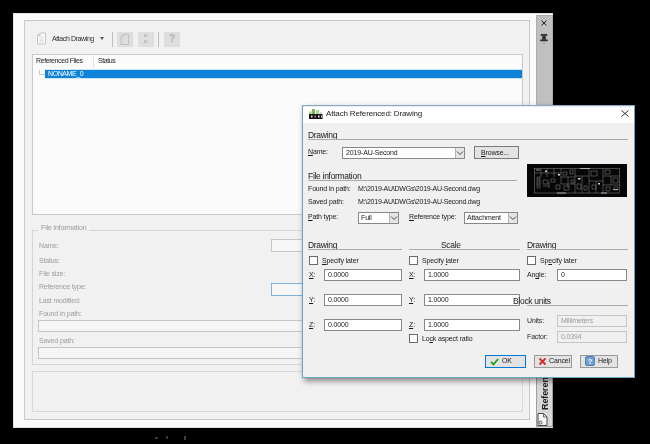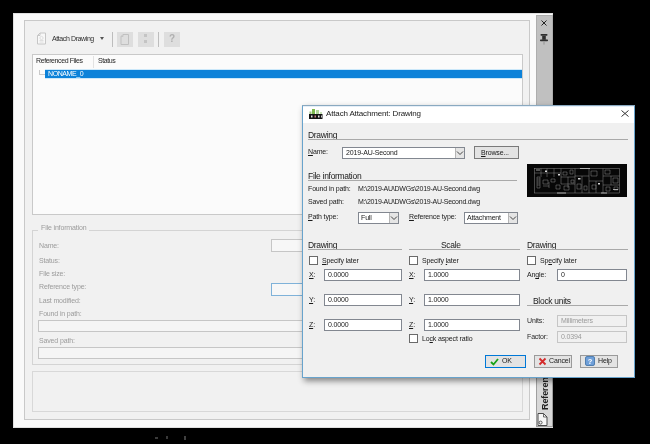--- a/index.html
+++ b/index.html
@@ -105,21 +105,21 @@
     <rect x="0.5" y="2.5" width="2" height="2.5" fill="#9bc47c"></rect>
     <rect x="3" y="0" width="3" height="5" fill="#7db84e"></rect>
     <rect x="7" y="1" width="3" height="4" fill="#b3d79a"></rect>
     <rect x="11" y="3" width="2" height="2" fill="#c9e2b8"></rect>
     <rect x="0" y="5" width="13.5" height="5" fill="#151515"></rect>
     <rect x="2" y="6.5" width="1.5" height="2" fill="#e8e8e8"></rect>
     <rect x="5.5" y="6.5" width="1.5" height="2" fill="#c98080"></rect>
     <rect x="9" y="6.5" width="1.5" height="2" fill="#e8e8e8"></rect>
     <rect x="12" y="6.5" width="1" height="2" fill="#cfcfcf"></rect>
   </svg>
-  <div class="abs" style="left:326px; top:109px; font-size:8px; letter-spacing:-0.15px; color:#1a1a1a; white-space:nowrap;">Attach Attachment: Drawing</div>
+  <div class="abs" style="left:326px; top:109px; font-size:8px; letter-spacing:-0.15px; color:#1a1a1a; white-space:nowrap;">Attach Referenced: Drawing</div>
   <svg class="abs" style="left:621px; top:110px;" width="8" height="7" viewBox="0 0 8 7">
       <path d="M0.5 0.5 L7.5 6.5 M7.5 0.5 L0.5 6.5" stroke="#333" stroke-width="1"></path>
     </svg>
 
   <div class="abs hdr" style="left:308px; top:130px;">Drawing</div>
   <div class="abs sep" style="left:308px; top:139px; width:320px;"></div>
   <div class="abs lbl" style="left:308px; top:148px; color:#1a1a1a;"><u>N</u>ame:</div>
   <div class="abs edit" style="left:342px; top:147px; width:123px; height:12px;"></div>
   <div class="abs lbl" style="left:346px; top:149px; color:#1a1a1a;">2019-AU-Second</div>
   <div class="abs" style="left:455px; top:148px; width:9px; height:10px; background:#e5e5e5; border-left:1px solid #b5b5b5;"></div>
@@ -211,21 +211,21 @@
   <div class="abs lbl" style="left:409px; top:321px; color:#1a1a1a;"><u>Z</u>:</div>
   <div class="abs edit" style="left:424px; top:319px; width:96px; height:12px;"></div>
   <div class="abs lbl" style="left:428px; top:321px; color:#1a1a1a;">1.0000</div>
   <div class="abs" style="left:409px; top:334px; width:9px; height:9px; background:#fff; border:1px solid #6a6a6a;"></div>
   <div class="abs lbl" style="left:422px; top:335px; color:#1a1a1a;">Lo<u>c</u>k aspect ratio</div>
 
   <div class="abs lbl" style="left:527px; top:271px; color:#1a1a1a;">An<u>g</u>le:</div>
   <div class="abs edit" style="left:557px; top:269px; width:70px; height:12px;"></div>
   <div class="abs lbl" style="left:561px; top:271px; color:#1a1a1a;">0</div>
 
-  <div class="abs hdr" style="left:533px; top:296px;">Block units</div>
+  <div class="abs hdr" style="left:513px; top:296px;">Block units</div>
   <div class="abs sep" style="left:527px; top:305px; width:101px;"></div>
   <div class="abs lbl" style="left:527px; top:317px; color:#2a2a2a;">Units:</div>
   <div class="abs editdis" style="left:557px; top:315px; width:70px; height:12px;"></div>
   <div class="abs lbl" style="left:561px; top:317px; color:#9a9a9a;">Millimeters</div>
   <div class="abs lbl" style="left:527px; top:333px; color:#2a2a2a;">Factor:</div>
   <div class="abs editdis" style="left:557px; top:331px; width:70px; height:12px;"></div>
   <div class="abs lbl" style="left:561px; top:333px; color:#9a9a9a;">0.0394</div>
 
   <div class="abs" style="left:485px; top:355px; width:41px; height:13px; background:#e3e3e3; border:1px solid #0078d7;"></div>
   <svg class="abs" style="left:490px; top:358px;" width="9" height="8" viewBox="0 0 9 8">

